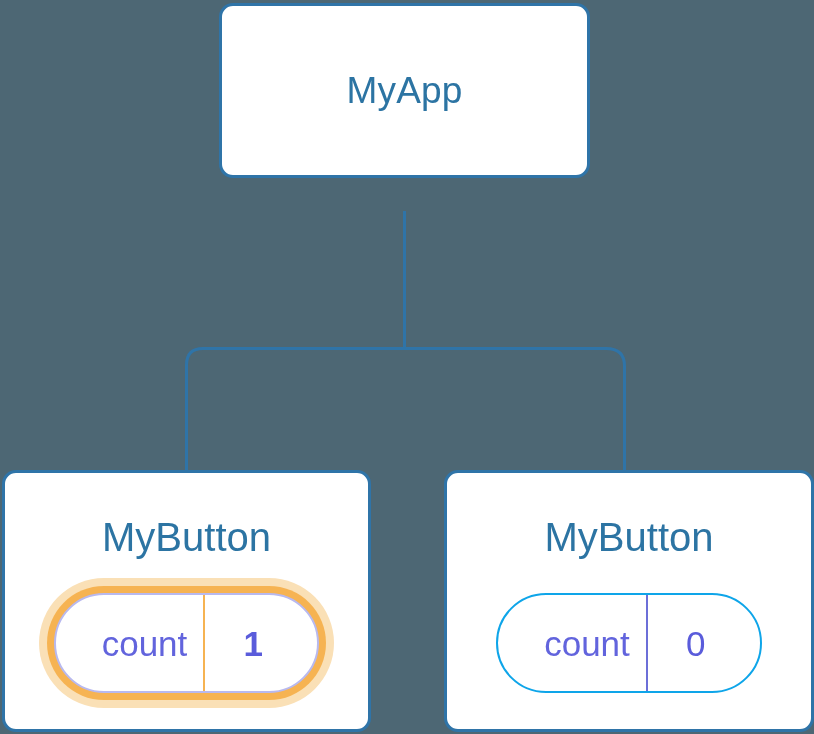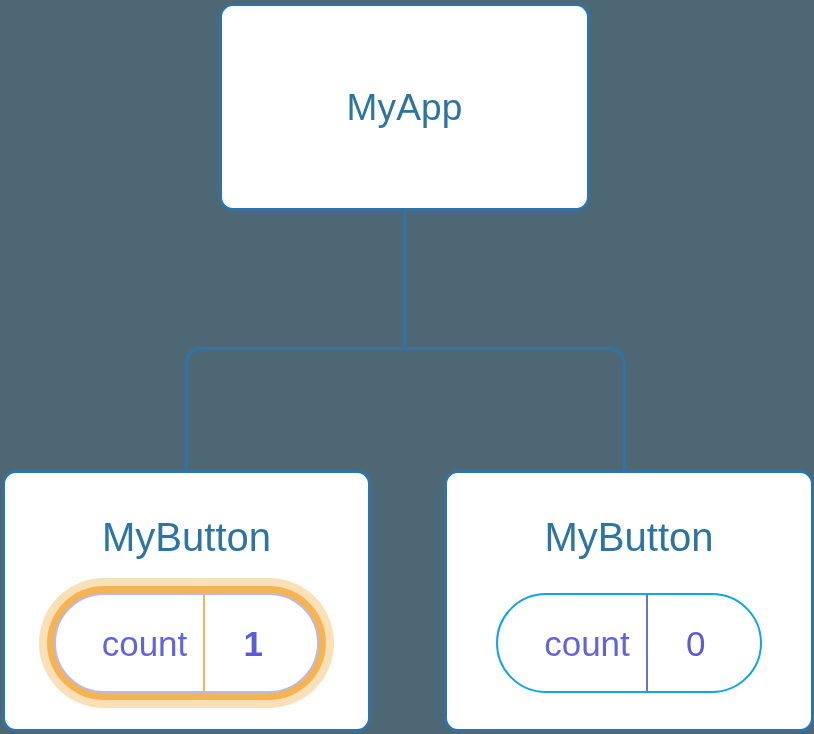--- a/index.html
+++ b/index.html
@@ -28,21 +28,21 @@
     position: absolute;
     background: #ffffff;
     border: 3px solid #2f74a8;
     border-radius: 14px;
     box-sizing: border-box;
   }
   #card-myapp {
     left: 219px;
     top: 3px;
     width: 371px;
-    height: 208px;
+    height: 175px;
     display: flex;
     align-items: center;
     justify-content: center;
   }
   .card-title {
     color: #2c74a3;
     font-size: 37px;
     font-weight: 400;
     letter-spacing: 0.2px;
     line-height: 1;

